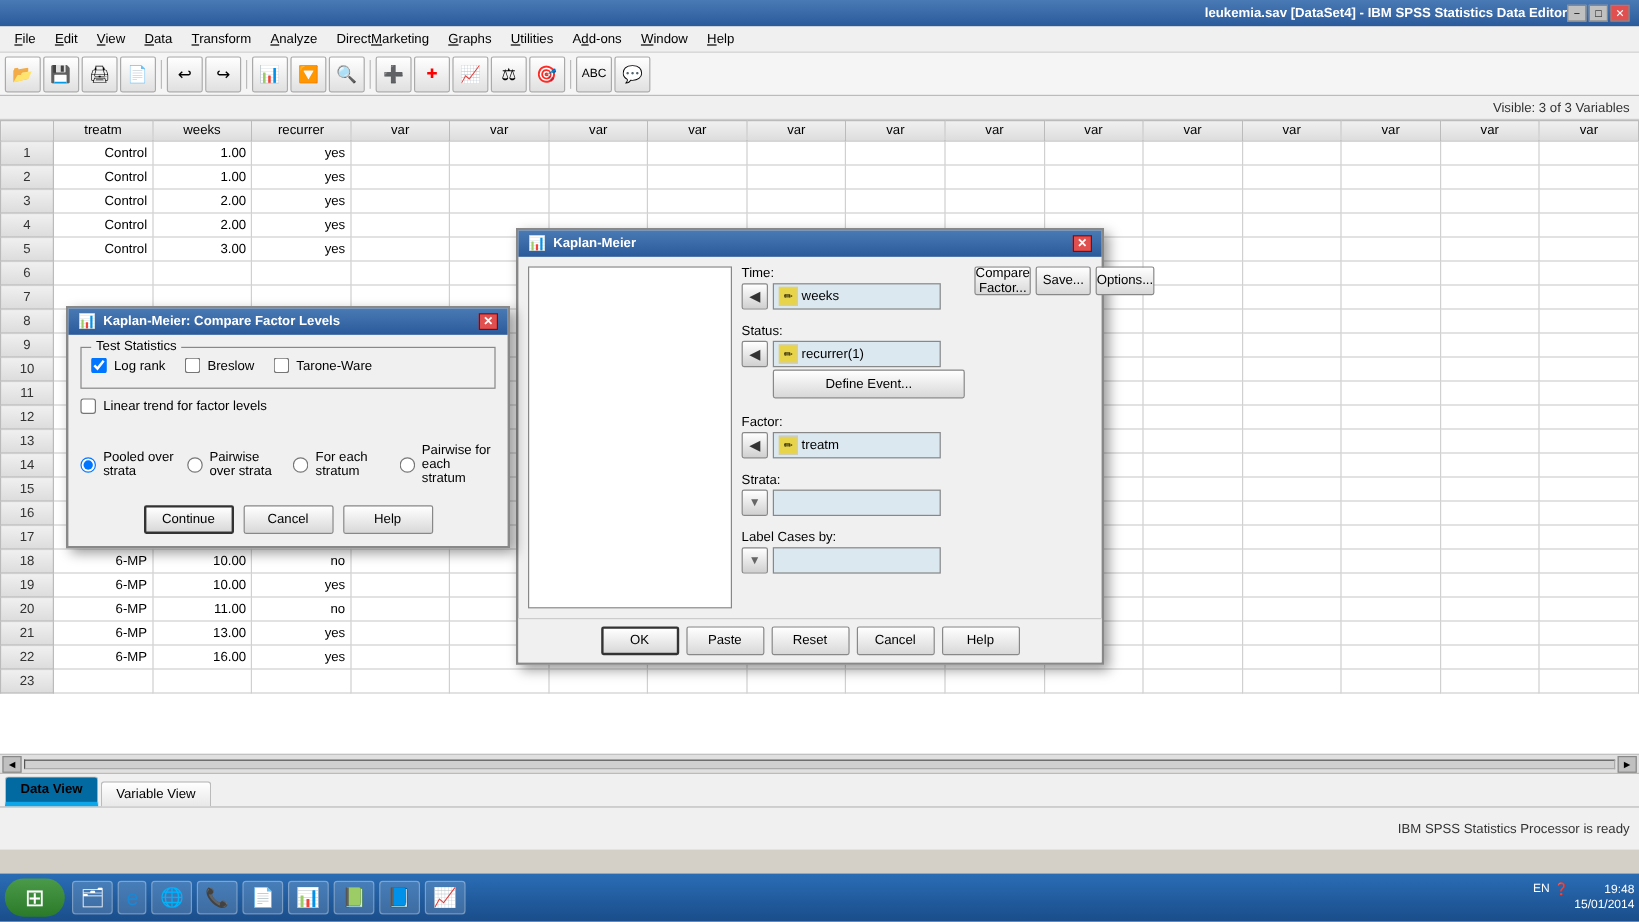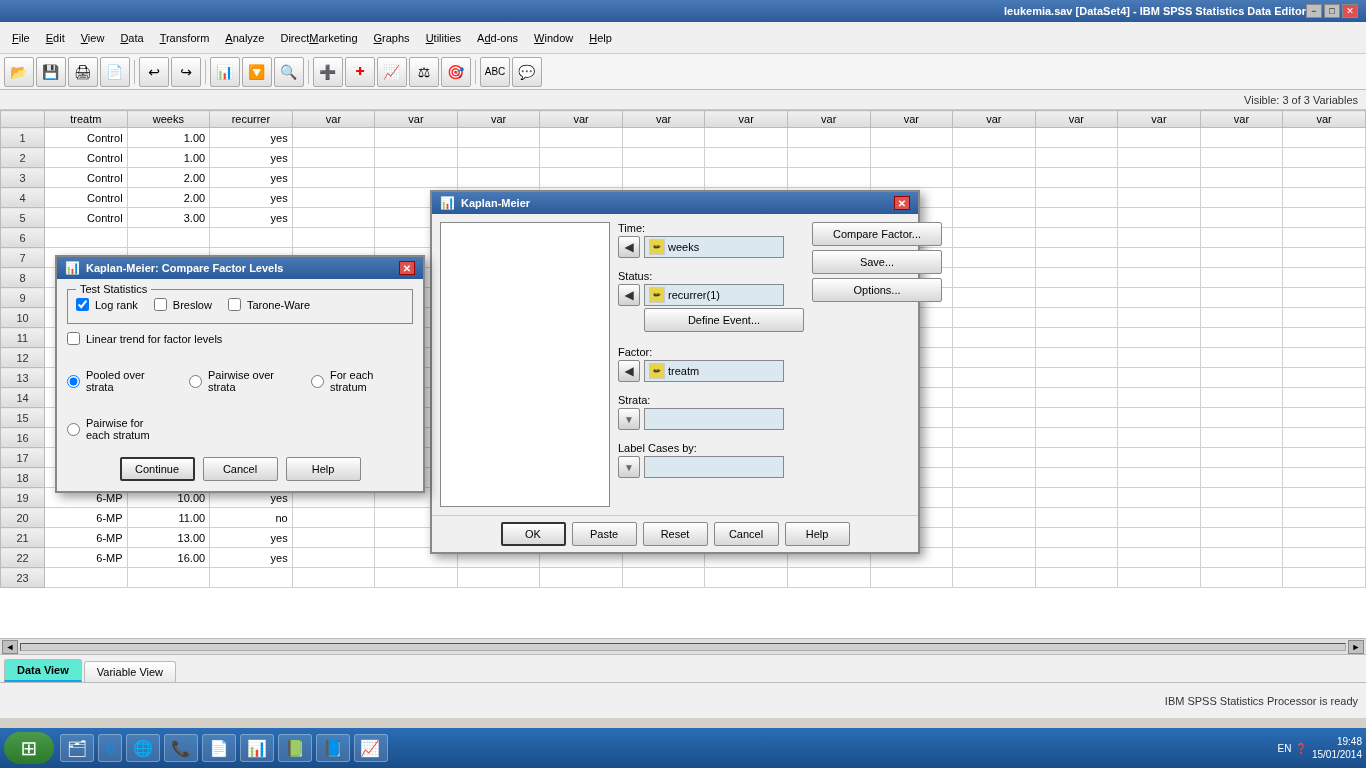--- a/index.html
+++ b/index.html
@@ -26,21 +26,21 @@
       cursor: pointer; color: #000;
     }
     #title-bar .win-btn.close-btn { background: #e05050; color: white; }
 
     
     #menu-bar {
       background: #f0f0f0;
       border-bottom: 1px solid #ccc;
       display: flex;
       align-items: center;
-      height: 32px;
+      height: 22px;
       padding: 0 4px;
     }
     .menu-item {
       padding: 2px 8px;
       cursor: pointer;
       font-size: 11px;
       color: #000;
     }
     .menu-item .underline { text-decoration: underline; }
 
@@ -131,22 +131,22 @@
       padding: 4px 12px;
       border: 1px solid #bbb;
       border-bottom: none;
       background: linear-gradient(to bottom, #fff, #e8e8e8);
       cursor: pointer;
       font-size: 11px;
       margin-right: 2px;
       border-radius: 3px 3px 0 0;
     }
     .tab.active {
-      background: #5eead4;
-      border-bottom: 2px solid #0ea5e9;
+      background: #0369a1;
+      border-bottom: 4px solid #0ea5e9;
       font-weight: bold;
       margin-top: 18px;
     }
 
     
     #h-scroll {
       height: 16px;
       background: #e0e0e0;
       border-top: 1px solid #bbb;
       display: flex;
@@ -191,21 +191,21 @@
       height: 28px; padding: 0 6px;
       background: rgba(255,255,255,0.15);
       border: 1px solid rgba(255,255,255,0.3);
       border-radius: 3px;
       display: flex; align-items: center; justify-content: center;
       cursor: pointer; margin: 0 2px;
       color: white; font-size: 16px;
     }
     .taskbar-right {
       margin-left: auto;
-      display: flex; align-items: center; gap: 4px;
+      display: flex; gap: 4px;
       color: white; font-size: 10px;
     }
     .taskbar-clock { text-align: right; line-height: 1.3; }
 
     
     .modal-overlay {
       position: absolute;
       top: 0; left: 0; right: 0; bottom: 40px;
       pointer-events: none;
     }
@@ -235,21 +235,21 @@
     .dialog-title .dialog-icon { font-size: 12px; margin-right: 6px; }
     .dialog-title .dialog-close {
       width: 16px; height: 14px;
       background: #e05050;
       border: 1px solid #900;
       display: flex; align-items: center; justify-content: center;
       font-size: 10px; cursor: pointer; color: white;
     }
     .dialog-body { padding: 8px; display: flex; gap: 8px; }
     .dialog-left { flex: 1; }
-    .dialog-right { width: 150px; display: flex; flex-direction: column; gap: 4px; }
+    .dialog-right { width: 150px; display: flex; flex-direction: row; gap: 4px; }
 
     .var-list-box {
       background: white;
       border: 1px solid #888;
       width: 170px;
       height: 285px;
       overflow-y: auto;
     }
     .field-label {
       font-size: 11px;
@@ -404,22 +404,22 @@
       gap: 6px;
     }
     .linear-trend-row {
       display: flex;
       align-items: flex-end;
       margin-bottom: 24px;
       gap: 6px;
     }
     .radio-grid {
       display: grid;
-      grid-template-columns: 1fr 1fr 1fr;
-      gap: 20px;
+      grid-template-columns: 1fr 1fr 1fr 1fr;
+      gap: 8px;
       margin-bottom: 8px;
     }
     .compare-footer {
       display: flex;
       justify-content: center;
       gap: 8px;
       padding-top: 4px;
     }
     .compare-btn {
       width: 75px; height: 24px;

